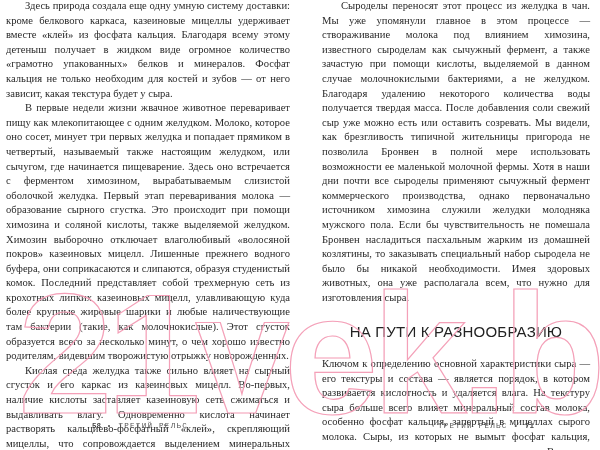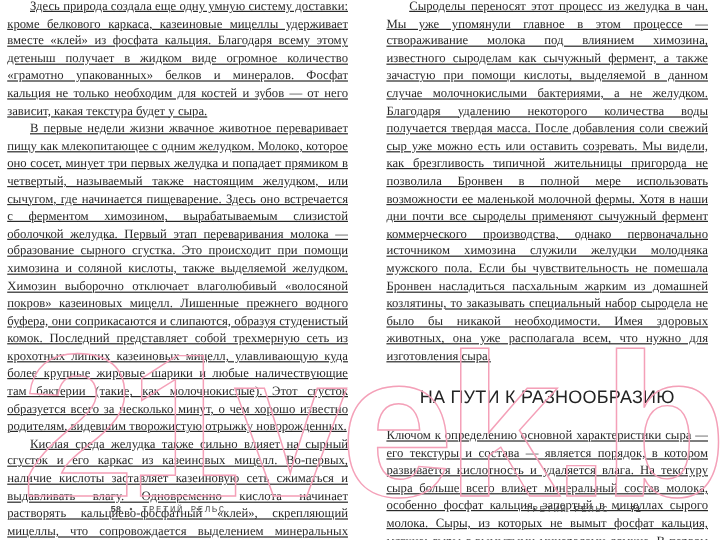--- a/index.html
+++ b/index.html
@@ -4,21 +4,21 @@
 <style>
   html, body { margin:0; padding:0; background:#ffffff; }
   body { width:600px; height:450px; position:relative; overflow:hidden;
          font-family:"Liberation Serif","DejaVu Serif",serif; color:#2a2a2a; }
   .page { position:absolute; top:0; height:450px; }
   .page-left { left:0; width:300px; }
   .page-right { left:300px; width:300px; }
   .text { position:absolute; font-size:10.6px; line-height:14.6px; text-align:justify; }
   .page-left .text { left:6px; width:284px; top:-1px; }
   .page-right .text { left:22px; width:268px; top:-1px; }
-  .text p { margin:0; text-indent:19px;text-decoration:underline; }
+  .text p { margin:0; text-indent:19px; }
   .text p.noindent { text-indent:0; }
   .heading { font-family:"Liberation Sans","DejaVu Sans",sans-serif; font-size:15px;
              letter-spacing:0.2px; text-align:center; margin:20px 0 17px 0; text-indent:0; color:#222; }
   .footer { position:absolute; top:422px; font-family:Liberation Mono, monospace;
             font-size:7.5px; letter-spacing:1.3px; color:#555; }
   .footer .num { font-weight:bold; letter-spacing:0; color:#444; }
   .page-left .footer { left:92px; }
   .page-right .footer { left:138px; }
   .watermark { position:absolute; left:0; top:0; width:600px; height:450px; pointer-events:none; }
   .watermark text { font-family:"Liberation Sans","DejaVu Sans",sans-serif; font-weight:bold;

